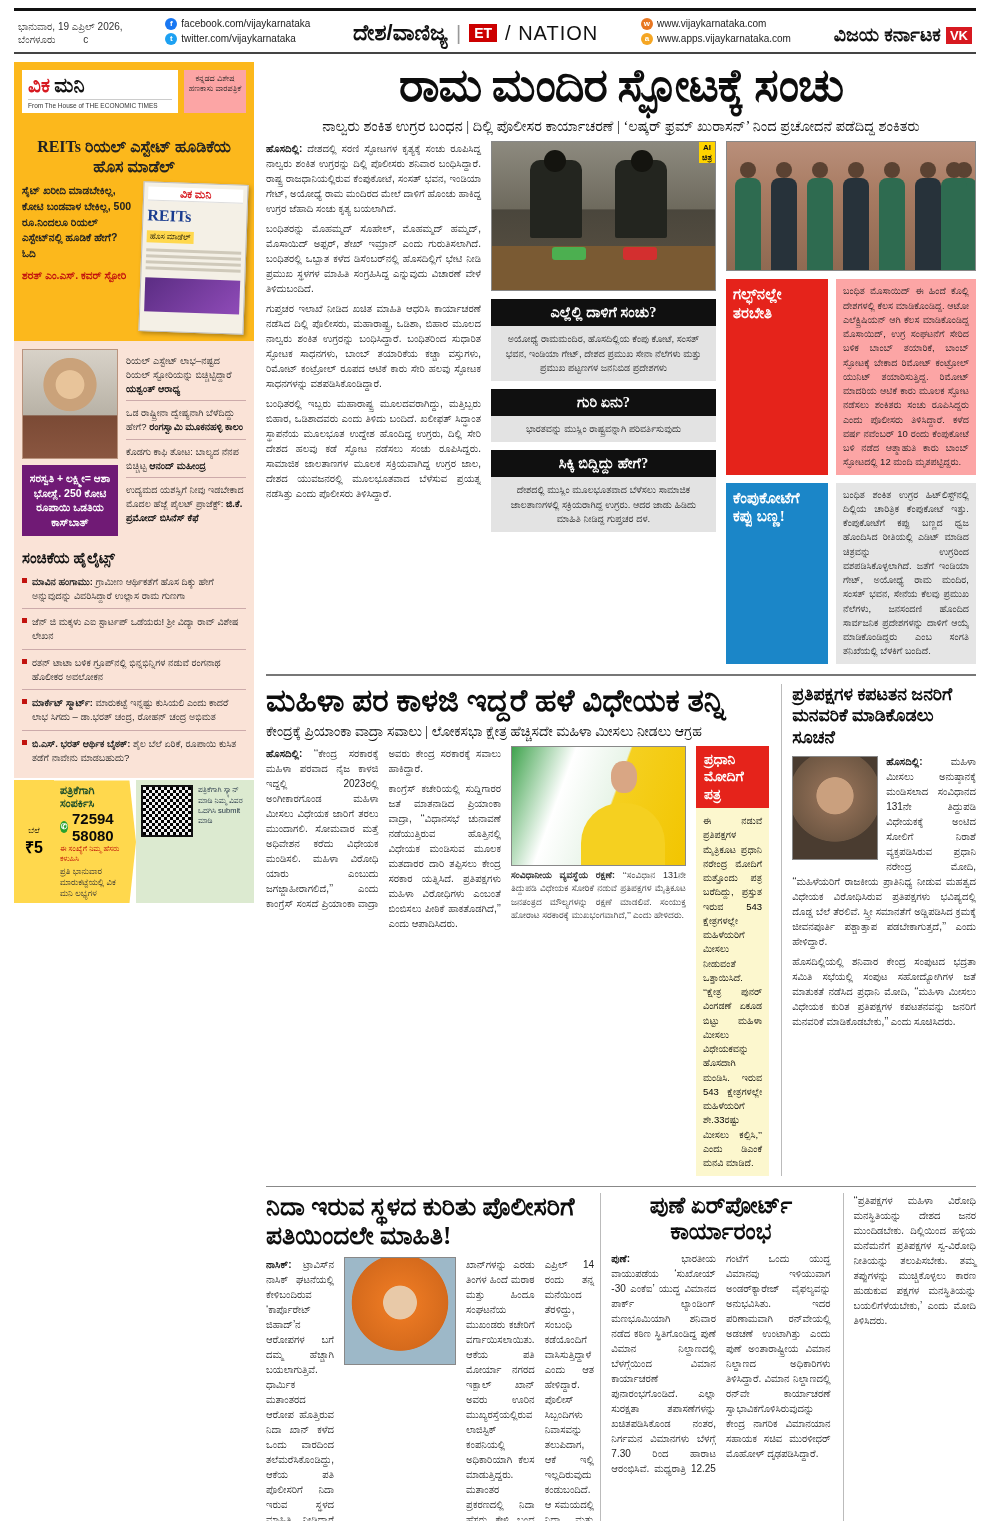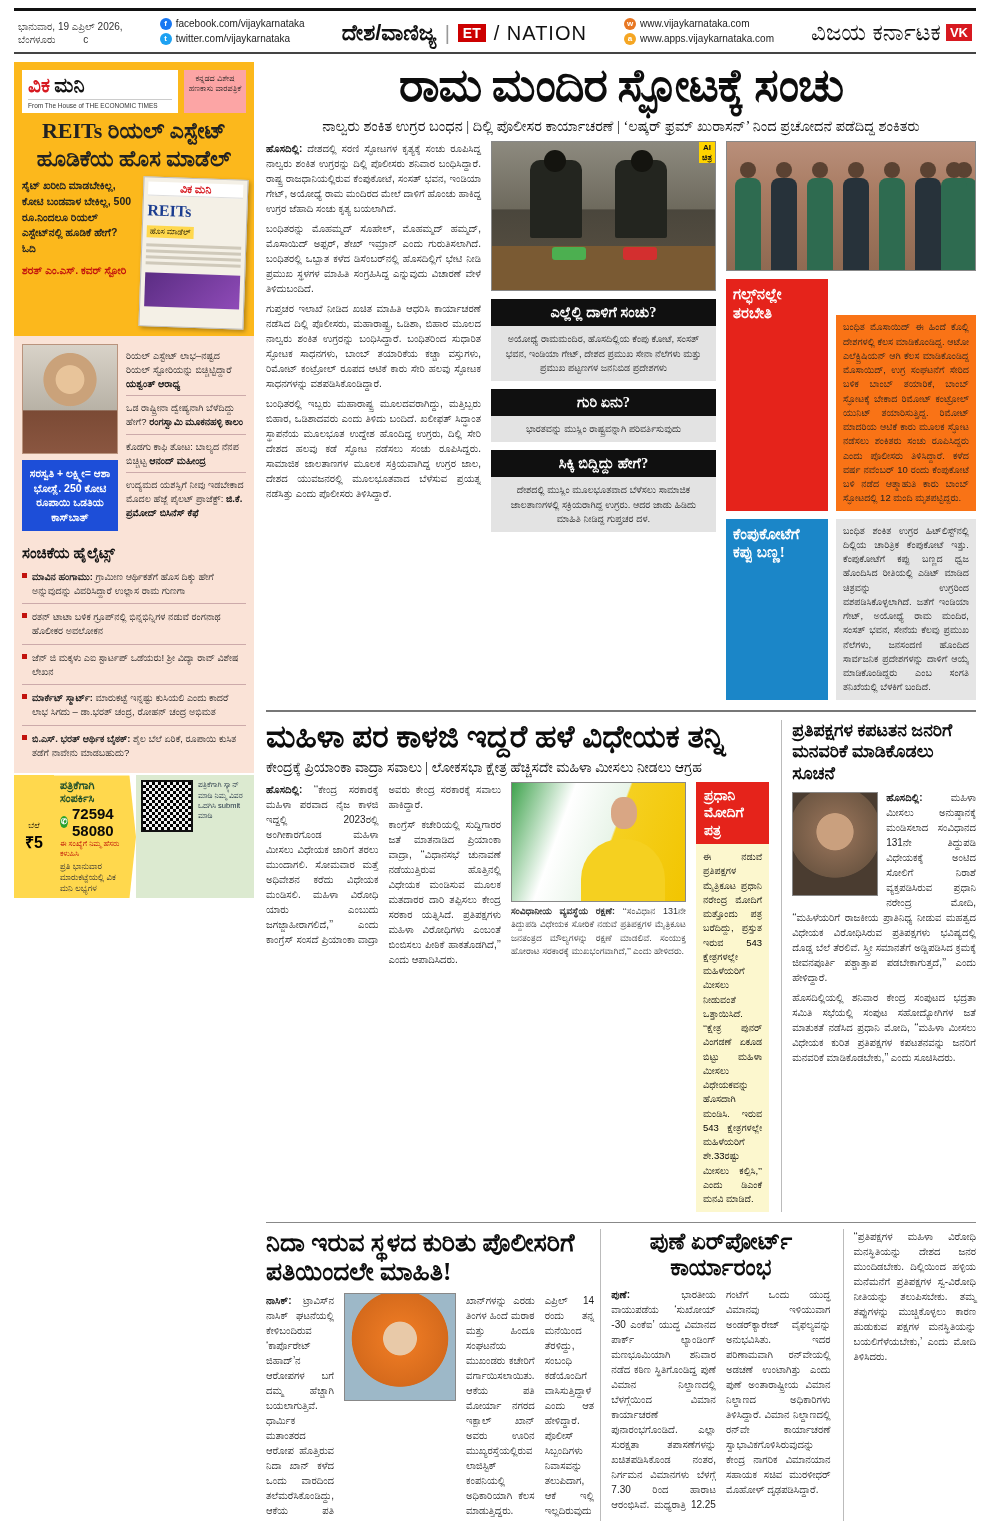--- a/index.html
+++ b/index.html
@@ -14,61 +14,61 @@
   .soc-row { display:flex; align-items:center; gap:4px; }
   .ic { display:inline-block; width:12px; height:12px; border-radius:50%; color:#fff; font-size:8px;
         text-align:center; line-height:12px; font-weight:bold; }
   .ic-fb { background:#1877f2; } .ic-tw { background:#1da1f2; } .ic-gl { background:#e87722; } .ic-ap { background:#f5a623; }
   .section-blk { display:flex; align-items:center; gap:8px; }
   .section-kn { font-size:22px; font-weight:bold; color:#111; }
   .sec-div { color:#999; font-size:20px; }
   .et-badge { background:#c00; color:#fff; font-weight:bold; font-size:14px; padding:1px 5px; }
   .section-en { font-size:20px; color:#111; letter-spacing:1px; }
   .masthead { display:flex; align-items:center; gap:5px; }
-  .masthead-kn { font-size:23px; font-weight:normal; color:#111; }
+  .masthead-kn { font-size:19px; font-weight:bold; color:#111; }
   .vk-badge { background:#d71920; color:#fff; font-weight:bold; font-size:13px; padding:1px 4px; }
 
   
   .bodytxt { font-size:10px; line-height:1.5; color:#1c1c1c; text-align:justify; }
   .dateline { font-weight:bold; }
   h1,h2,h3 { font-family:"Liberation Serif", serif; color:#0d0d0d; }
 
   
   .band-top { display:flex; gap:12px; margin-top:8px; }
   .sidebar { width:240px; flex:none; }
   .mainarea { flex:1; min-width:0; }
 
   
   .promo { background:#fcb81c; padding:8px; }
   .vkm-row { display:flex; gap:6px; align-items:stretch; }
   .vkm-logo { background:#fff; padding:4px 6px; flex:1; }
   .vkm-word { font-size:20px; font-weight:bold; }
   .vkm-w1 { color:#d71920; } .vkm-w2 { color:#111; }
   .vkm-tag { font-size:6.5px; color:#333; margin-top:2px; border-top:1px solid #ccc; padding-top:2px; }
   .vkm-sub { background:#fca5a5; font-size:8px; color:#222; padding:4px; width:62px; text-align:center; line-height:1.3; }
-  .promo-h { font-size:22px; font-weight:bold; color:#222; text-align:center; line-height:1.25; margin:4px 0 6px; font-family:"Liberation Serif", serif;}
+  .promo-h { font-size:16px; font-weight:bold; color:#222; text-align:center; line-height:1.25; margin:24px 0 6px; font-family:"Liberation Serif", serif;}
   .promo-body-row { display:flex; gap:8px; }
   .promo-txt { font-size:10.5px; font-weight:bold; color:#222; line-height:1.5; flex:1; }
   .promo-by { color:#c2130e; margin-top:6px; }
   .promo-cover { width:105px; height:150px; flex:none; background:#f4f0e6; border:1px solid #bbb; box-shadow:2px 2px 4px rgba(0,0,0,.3);
                  padding:4px; font-family:"Liberation Serif", serif; transform:rotate(2deg); }
   .cover-mast { background:#fff; color:#d71920; font-size:11px; font-weight:bold; text-align:center; border-bottom:1px solid #ddd; }
   .cover-reits { color:#1a3c8f; font-weight:bold; font-size:16px; margin-top:6px; }
   .cover-sub { font-size:8px; background:#ffd84d; display:inline-block; padding:1px 3px; margin-top:3px; }
   .cover-lines { margin-top:6px; }
   .cover-lines div { height:3px; background:#cfc9ba; margin:3px 0; }
   .cover-ad { margin-top:8px; height:34px; background:linear-gradient(135deg,#5b2d83,#8f4bb8); }
 
   
   .asha { background:#fae3d7; padding:8px; display:flex; gap:8px; }
   .asha-left { width:96px; flex:none; }
   .asha-photo { width:96px; height:110px; background:
       radial-gradient(circle at 50% 32%, #e8c49a 16%, #caa27a 17%, #caa27a 30%, transparent 31%),
       linear-gradient(180deg,#d8d2c8 0%, #b8b2a6 60%, #7b4a35 61%, #8a5640 100%); border:1px solid #b9937d; }
-  .asha-blue { background:#1d4ed8; color:#fff; font-weight:bold; font-size:10.5px; text-align:center; line-height:1.4; padding:6px 4px; margin-top:6px; }
+  .asha-blue { background:#701a75; color:#fff; font-weight:bold; font-size:10.5px; text-align:center; line-height:1.4; padding:6px 4px; margin-top:6px; }
   .asha-items { flex:1; }
   .asha-item { font-size:9.5px; line-height:1.45; color:#222; padding:5px 0; border-bottom:1px solid #caa; }
   .asha-item:last-child { border-bottom:none; }
   .asha-item b { color:#111; }
 
   
   .hl { background:#fae3d7; padding:2px 8px 8px; }
   .hl-title { font-size:15px; font-weight:bold; color:#111; margin:4px 0 2px; font-family:"Liberation Serif", serif; }
   .hl-item { font-size:9.5px; line-height:1.45; color:#222; padding:6px 0; border-bottom:1px solid #caa; display:flex; gap:5px; }
   .hl-item:last-child { border-bottom:none; }
@@ -114,21 +114,21 @@
   .groupimg { position:relative; width:100%; height:130px; border:1px solid #888;
       background:linear-gradient(180deg,#b98f7a 0%, #a87b62 40%, #8f6a52 100%); overflow:hidden; }
   .groupimg .p { position:absolute; bottom:0; width:26px; height:92px; background:#2e6b50; border-radius:8px 8px 0 0; }
   .groupimg .p.dark { background:#27323a; }
   .groupimg .p::before { content:""; position:absolute; top:-16px; left:5px; width:16px; height:16px; border-radius:50%; background:#5b4232; }
   .labelbox { display:flex; gap:8px; margin-top:8px; }
   .lb-red { background:#e5231b; }
   .lb-blue { background:#1b86c8; }
   .lb-tag { color:#fff; font-weight:bold; font-size:15px; line-height:1.25; padding:6px 7px; flex:none; width:102px; font-family:"Liberation Serif", serif; }
   .lb-body { font-size:9.5px; line-height:1.5; color:#222; text-align:justify; padding:5px 7px; flex:1; }
-  .bg-cream { background:#f97316;margin-top:36px; }
+  .bg-cream { background:#fca5a5; }
   .bg-gray { background:#e5e5e5; }
 
   
   .band-pri { display:flex; gap:12px; border-top:2px solid #777; margin-top:10px; padding-top:8px; }
   .pri-left { flex:5.2; min-width:0; }
   .pri-h { font-size:31px; font-weight:bold; line-height:1.1; }
   .pri-sub { font-size:14px; margin:6px 0; font-family:"Liberation Serif", serif; }
   .pri-row { display:flex; gap:10px; }
   .pri-txt { width:235px; flex:none; column-count:2; column-gap:10px; }
   .pri-photo { width:175px; height:120px; flex:none; position:relative; border:1px solid #888;
@@ -256,26 +256,26 @@
         <div class="hl-title">ಸಂಚಿಕೆಯ ಹೈಲೈಟ್ಸ್</div>
         <div>
 
             <div class="hl-item">
               <span class="hl-sq"></span>
               <span><b>ಮಾವಿನ ಹಂಗಾಮು:</b><span> ಗ್ರಾಮೀಣ ಆರ್ಥಿಕತೆಗೆ ಹೊಸ ದಿಕ್ಕು ಹೇಗೆ ಅನ್ನುವುದನ್ನು ವಿವರಿಸಿದ್ದಾರೆ ಉಲ್ಲಾಸ ರಾಮ ಗುಣಗಾ</span></span>
             </div>
 
             <div class="hl-item">
               <span class="hl-sq"></span>
-              <span><b></b><span>ರತನ್ ಟಾಟಾ ಬಳಿಕ ಗ್ರೂಪ್‌ನಲ್ಲಿ ಭಿನ್ನಭಿನ್ನಿಗಳ ನಡುವೆ ರಂಗನಾಥ ಹೊಲೀಕರ ಅವಲೋಕನ</span></span>
+              <span><b></b><span>ಜೆನ್ ಜಿ ಮಕ್ಕಳು ಎಐ ಸ್ಟಾರ್ಟಪ್ ಒಡೆಯರು! ಶ್ರೀ ವಿದ್ಯಾ ರಾವ್ ವಿಶೇಷ ಲೇಖನ</span></span>
             </div>
 
             <div class="hl-item">
               <span class="hl-sq"></span>
-              <span><b></b><span>ಜೆನ್ ಜಿ ಮಕ್ಕಳು ಎಐ ಸ್ಟಾರ್ಟಪ್ ಒಡೆಯರು! ಶ್ರೀ ವಿದ್ಯಾ ರಾವ್ ವಿಶೇಷ ಲೇಖನ</span></span>
+              <span><b></b><span>ರತನ್ ಟಾಟಾ ಬಳಿಕ ಗ್ರೂಪ್‌ನಲ್ಲಿ ಭಿನ್ನಭಿನ್ನಿಗಳ ನಡುವೆ ರಂಗನಾಥ ಹೊಲೀಕರ ಅವಲೋಕನ</span></span>
             </div>
 
             <div class="hl-item">
               <span class="hl-sq"></span>
               <span><b>ಮಾರ್ಕೆಟ್ ಸ್ಮಾರ್ಟ್:</b><span> ಮಾರುಕಟ್ಟೆ ಇನ್ನಷ್ಟು ಕುಸಿಯಲಿ ಎಂದು ಕಾದರೆ ಲಾಭ ಸಿಗದು – ಡಾ.ಭರತ್ ಚಂದ್ರ, ರೋಹನ್ ಚಂದ್ರ ಅಭಿಮತ</span></span>
             </div>
 
             <div class="hl-item">
               <span class="hl-sq"></span>
               <span><b>ಬಿ.ಎಸ್. ಭರತ್ ಆರ್ಥಿಕ ಬೈಠಕ್:</b><span> ಶೈಲ ಬೆಲೆ ಏರಿಕೆ, ರೂಪಾಯಿ ಕುಸಿತ ತಡೆಗೆ ನಾವೇನು ಮಾಡಬಹುದು?</span></span>

